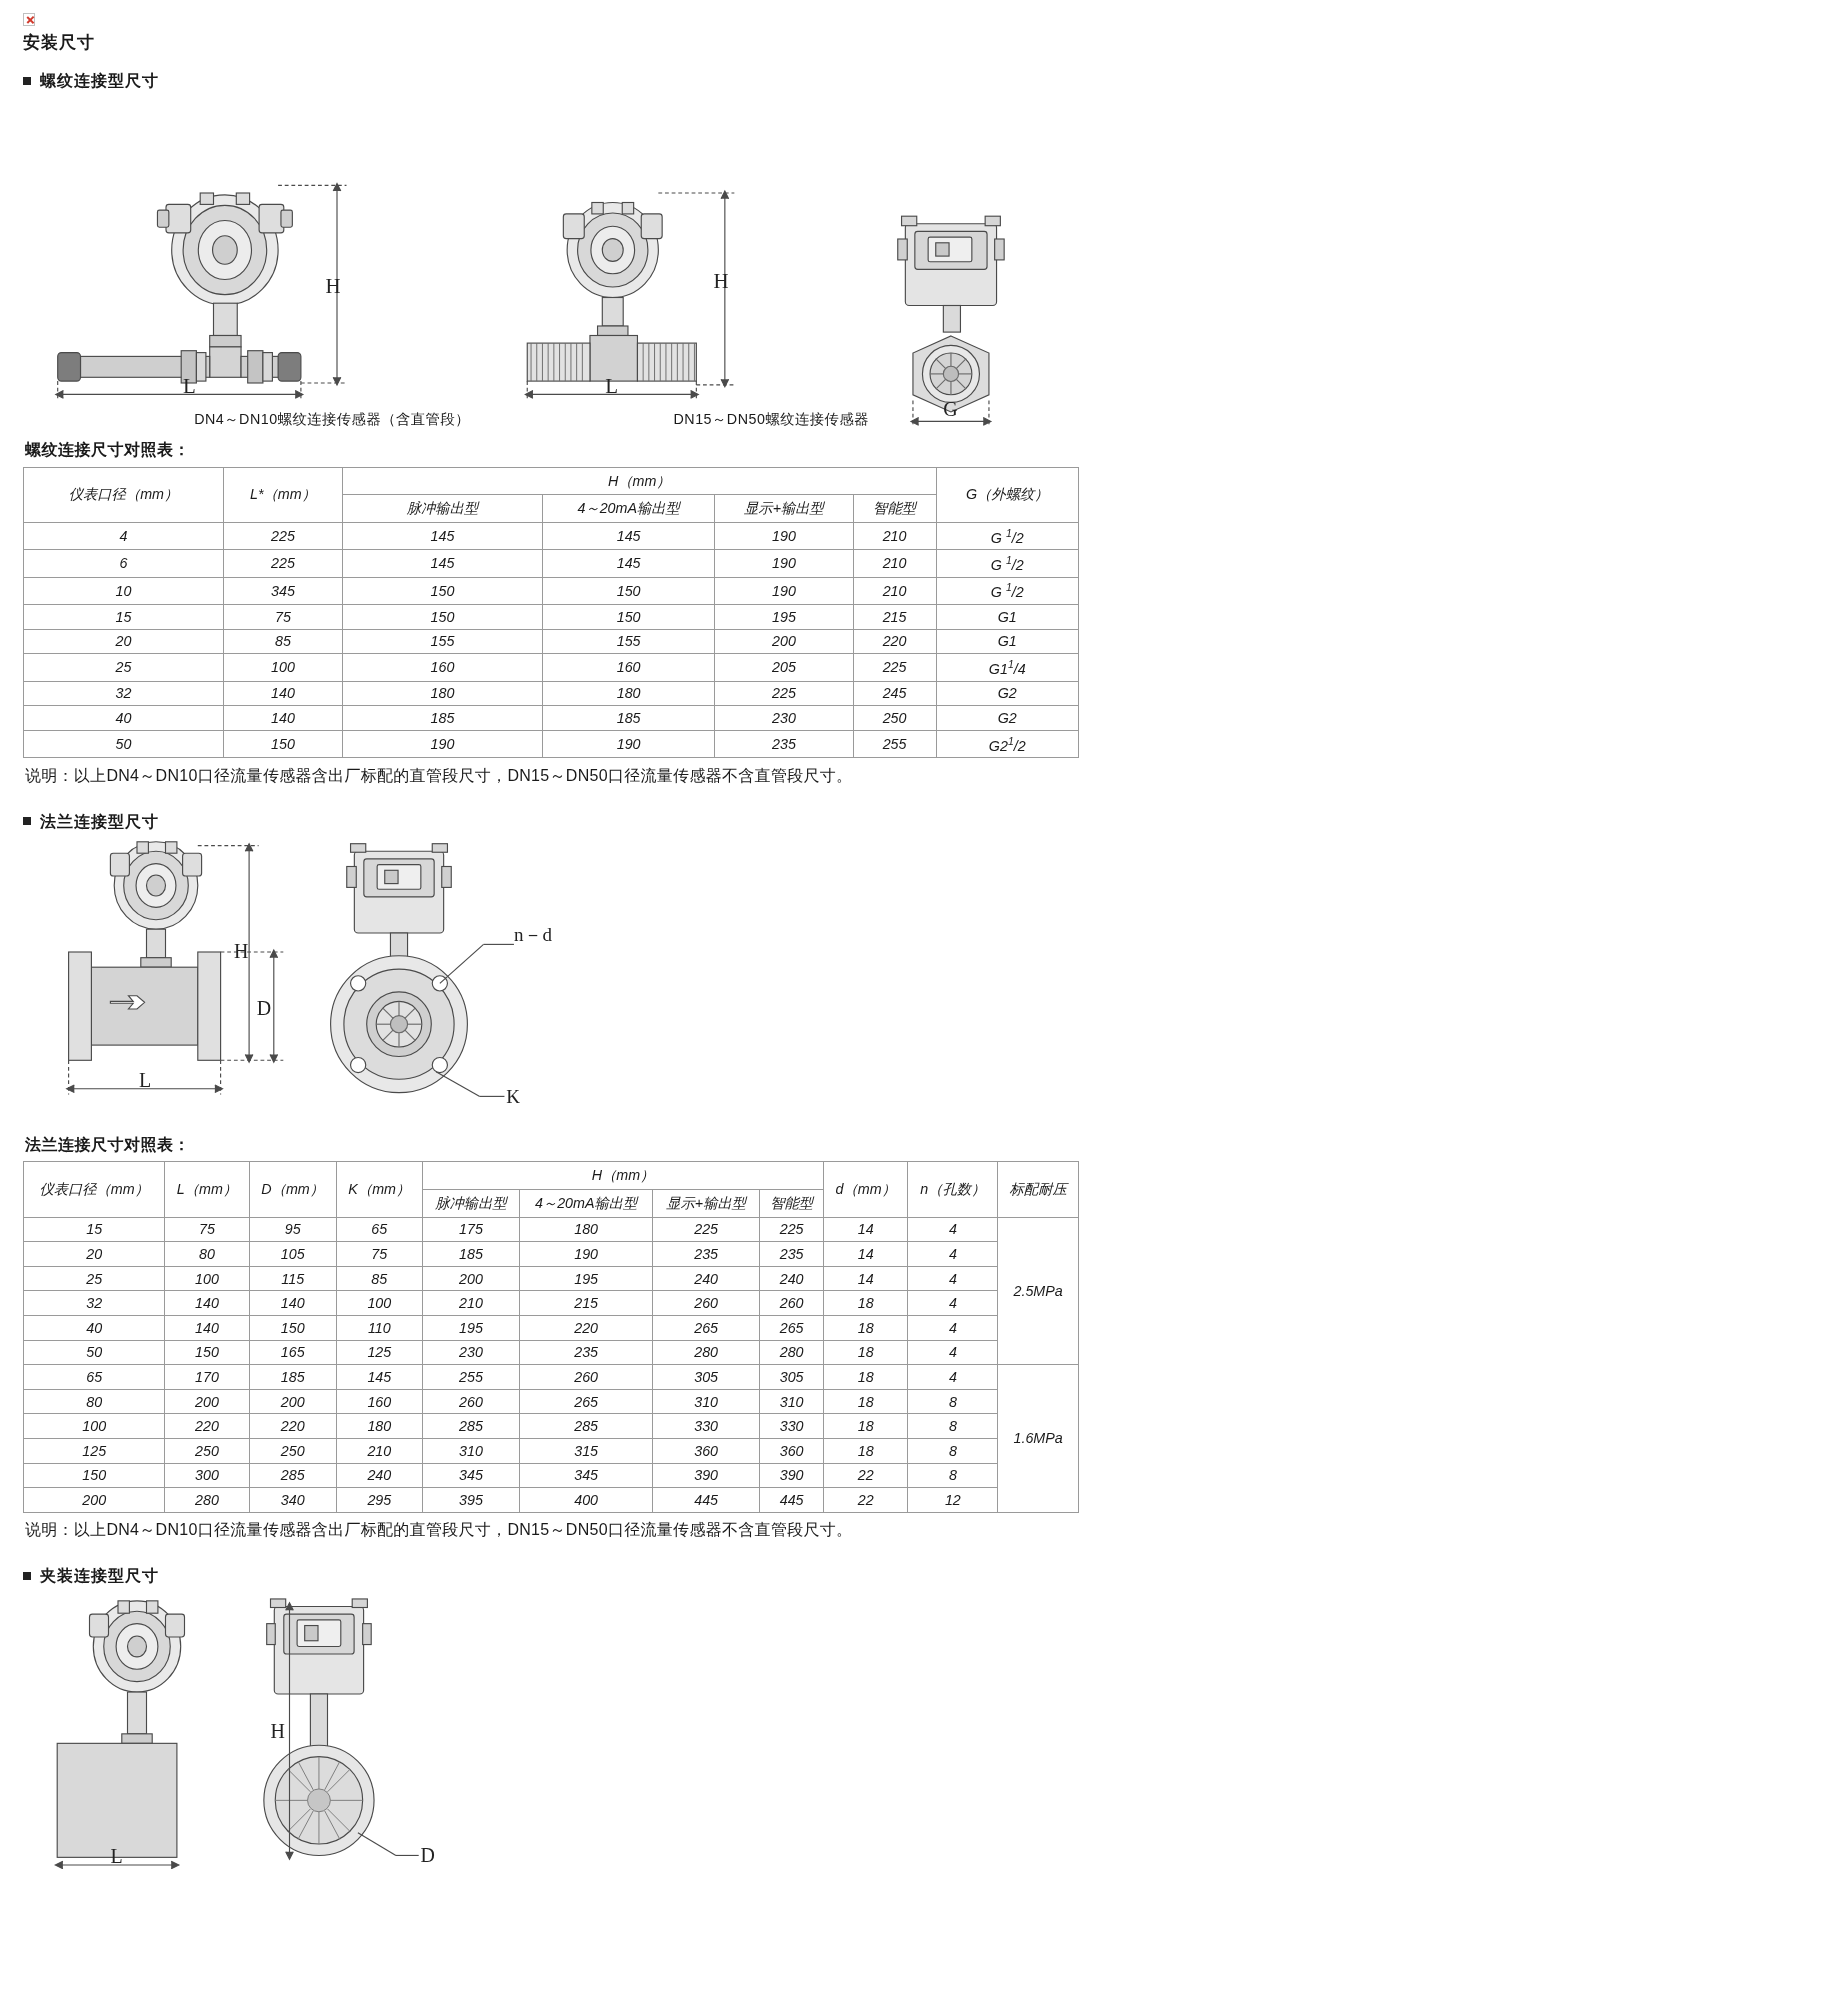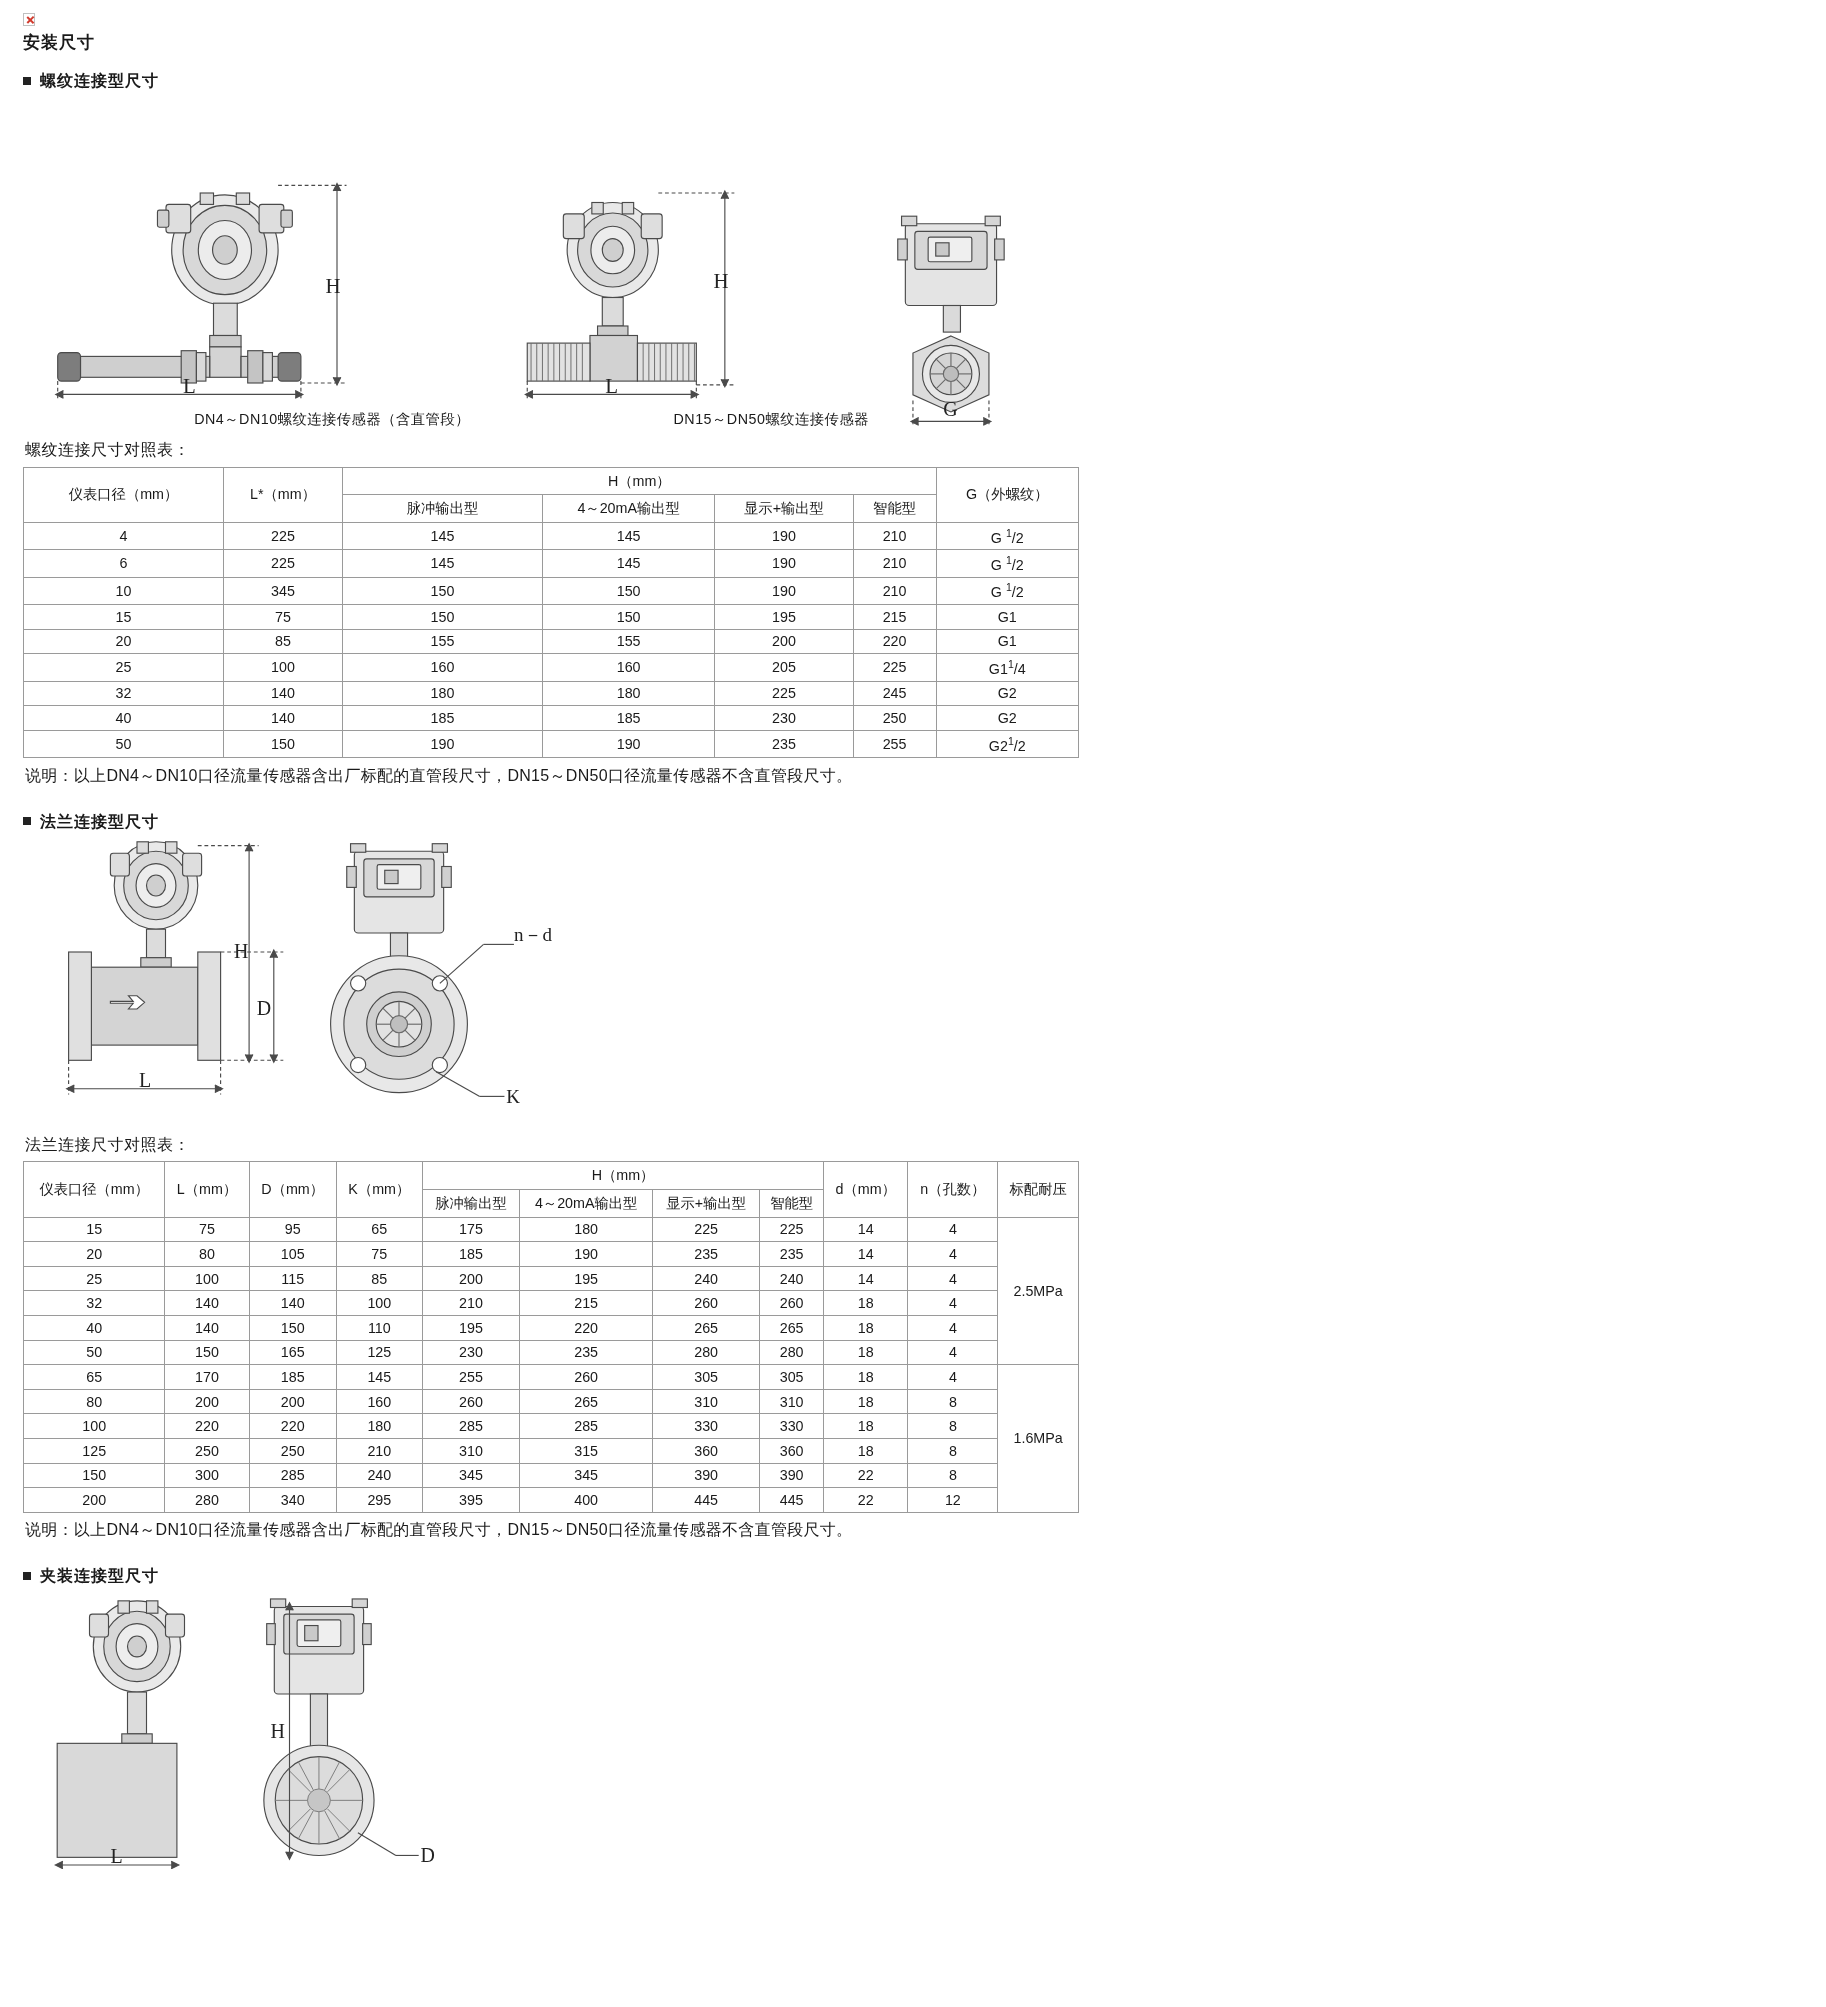--- a/index.html
+++ b/index.html
@@ -43,21 +43,21 @@
   }
   .section-head::before{
     content:"";
     position:absolute;
     left:0; top:5.7px;
     width:7.6px; height:7.6px;
     background:#222;
   }
   .tbl-caption{
     font-size:16px;
-    font-weight:normal;
+    font-weight:bold;
     margin:11.4px 0 5.7px 1.9px;
     letter-spacing:0.5px;
   }
   .note{
     font-size:16px;
     margin:7.6px 0 25px 1.9px;
     letter-spacing:0.3px;
   }
 
   
@@ -67,20 +67,21 @@
     font-size:14.3px;
     margin-top:7.6px;
     letter-spacing:0.5px;
   }
   svg { display:block; }
 
   
   table{
     border-collapse:collapse;
     font-size:14.3px;
+    font-style:italic;
   }
   table td, table th{
     border:1px solid #9a9a9a;
     text-align:center;
     font-weight:normal;
     padding:3.8px 5.7px;
     white-space:nowrap;
   }
   table th{ background:#fff; }
   .t-thread{ width:1056px; }

